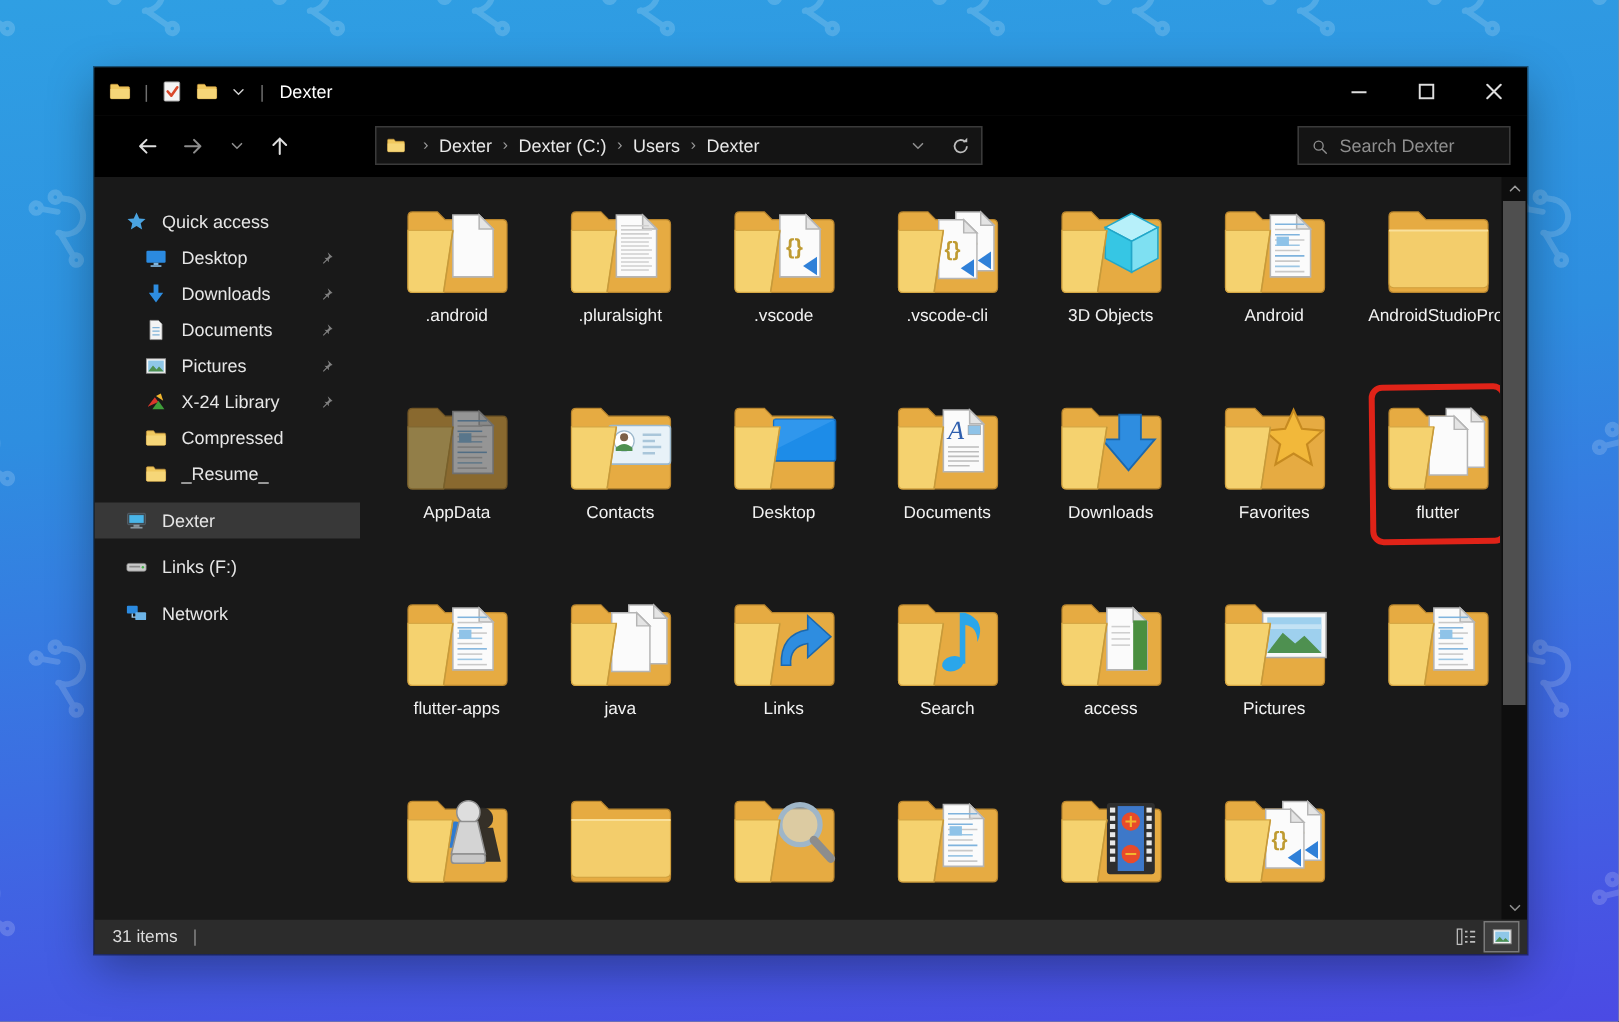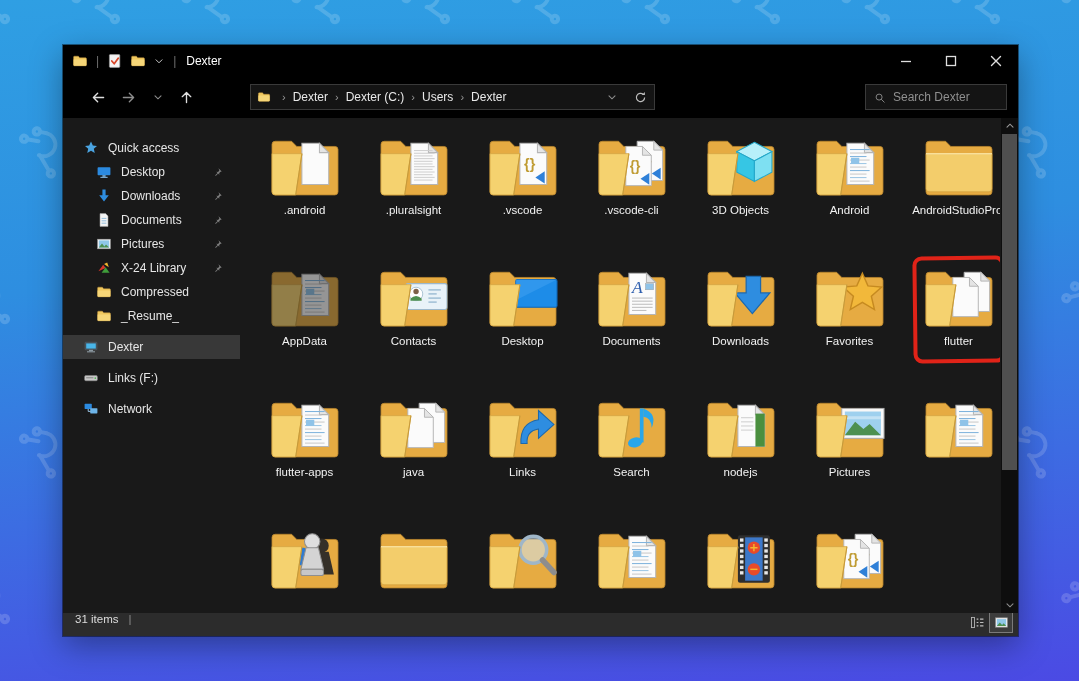--- a/index.html
+++ b/index.html
@@ -61,21 +61,21 @@
   .gitem .glabel{margin-top:2px;font-size:11.5px;line-height:13px;color:#f2f2f2;text-align:left;
     max-width:100px;word-break:break-all}
   .gitem.dim .ficon{opacity:.55}
   .gitem.highlight::after{content:"";position:absolute;left:9px;top:-7px;width:84px;height:99px;
     border:4px solid var(--ann,#e02318);border-radius:9px;transform:rotate(-.7deg)}
 
   .scrollbar{position:absolute;right:0;top:0;bottom:0;width:17px;background:#0e0e0e;display:flex;flex-direction:column;align-items:center}
   .sb-btn{height:16px;display:flex;align-items:center;justify-content:center;width:100%}
   .sb-thumb{position:absolute;top:16px;left:1px;width:15px;height:336px;background:#4f4f4f}
 
-  .statusbar{height:23px;background:#2c2c2c;display:flex;align-items:flex-start;font-size:11.5px;
+  .statusbar{height:23px;background:#2c2c2c;display:flex;align-items:center;font-size:11.5px;
     color:#dcdcdc;padding:0 6px 0 12px;flex:0 0 auto;gap:10px}
   .statusbar .sep{color:#8a8a8a}
   .view-toggles{margin-left:auto;display:flex;gap:2px}
   .view-btn{width:22px;height:19px;display:flex;align-items:center;justify-content:center}
   .view-btn.active{background:#3d3d3d;outline:1px solid #7a7a7a}
 </style>
 </head>
 <body>
 
 <div id="pattern">
@@ -1049,21 +1049,21 @@
           <path d="M17 0 l9 9 h-9 z" fill="#e4e4e4" stroke="#b5b5b5" stroke-width="1"></path>
                   <rect x="17" y="8" width="9" height="32" fill="#4a8f3f"></rect>
                   <path d="M3 12 H15" stroke="#cfcfcf" stroke-width="1"></path>
                   <path d="M3 16 H15" stroke="#cfcfcf" stroke-width="1"></path>
                   <path d="M3 20 H15" stroke="#cfcfcf" stroke-width="1"></path>
                   <path d="M3 24 H15" stroke="#cfcfcf" stroke-width="1"></path>
                 </g>
     <path d="M4 21 h29 l-6 40 H7 q-3 0-3-3 z" fill="#f5d26f" stroke="#d6a845" stroke-width=".8"></path>
     <path d="M33 21 l-6 40" stroke="#c79a3a" stroke-width="1"></path>
               </svg></span>
-      <div class="glabel">nodejs</div>
+      <div class="glabel">access</div>
     </div>
           <div class="gitem">
       <span><svg class="ficon" viewBox="0 0 72 64">
                 <path d="M4 12 q0-3 3-3 h16 l5 5 h37 q3 0 3 3 v41 q0 3-3 3 H7 q-3 0-3-3 z" fill="#e6ab42" stroke="#b8852e" stroke-width=".8"></path>
                 <g transform="translate(28,14)">
                   <rect x="0" y="0" width="41" height="29" fill="#f8f8f8" stroke="#aaaaaa" stroke-width="1"></rect>
                   <rect x="3" y="3" width="35" height="23" fill="#9ed0ee"></rect>
                   <path d="M3 26 L13 13 21 20 27 15 38 26z" fill="#4e9050"></path>
                   <path d="M3 9 h35" stroke="#c3e2f4" stroke-width="3"></path>
                 </g>

